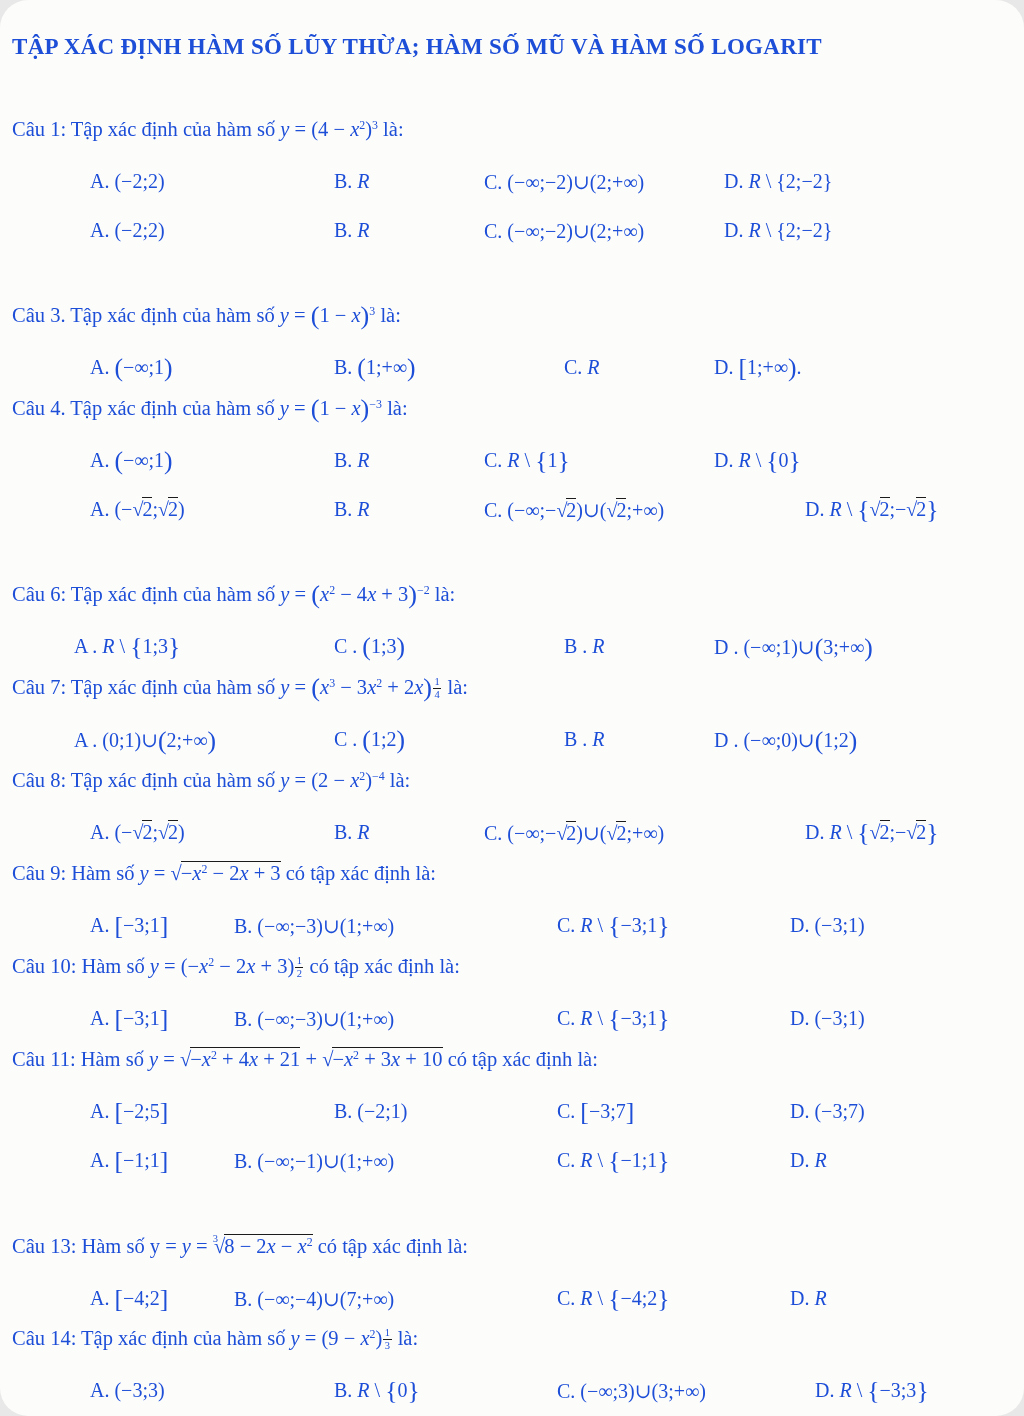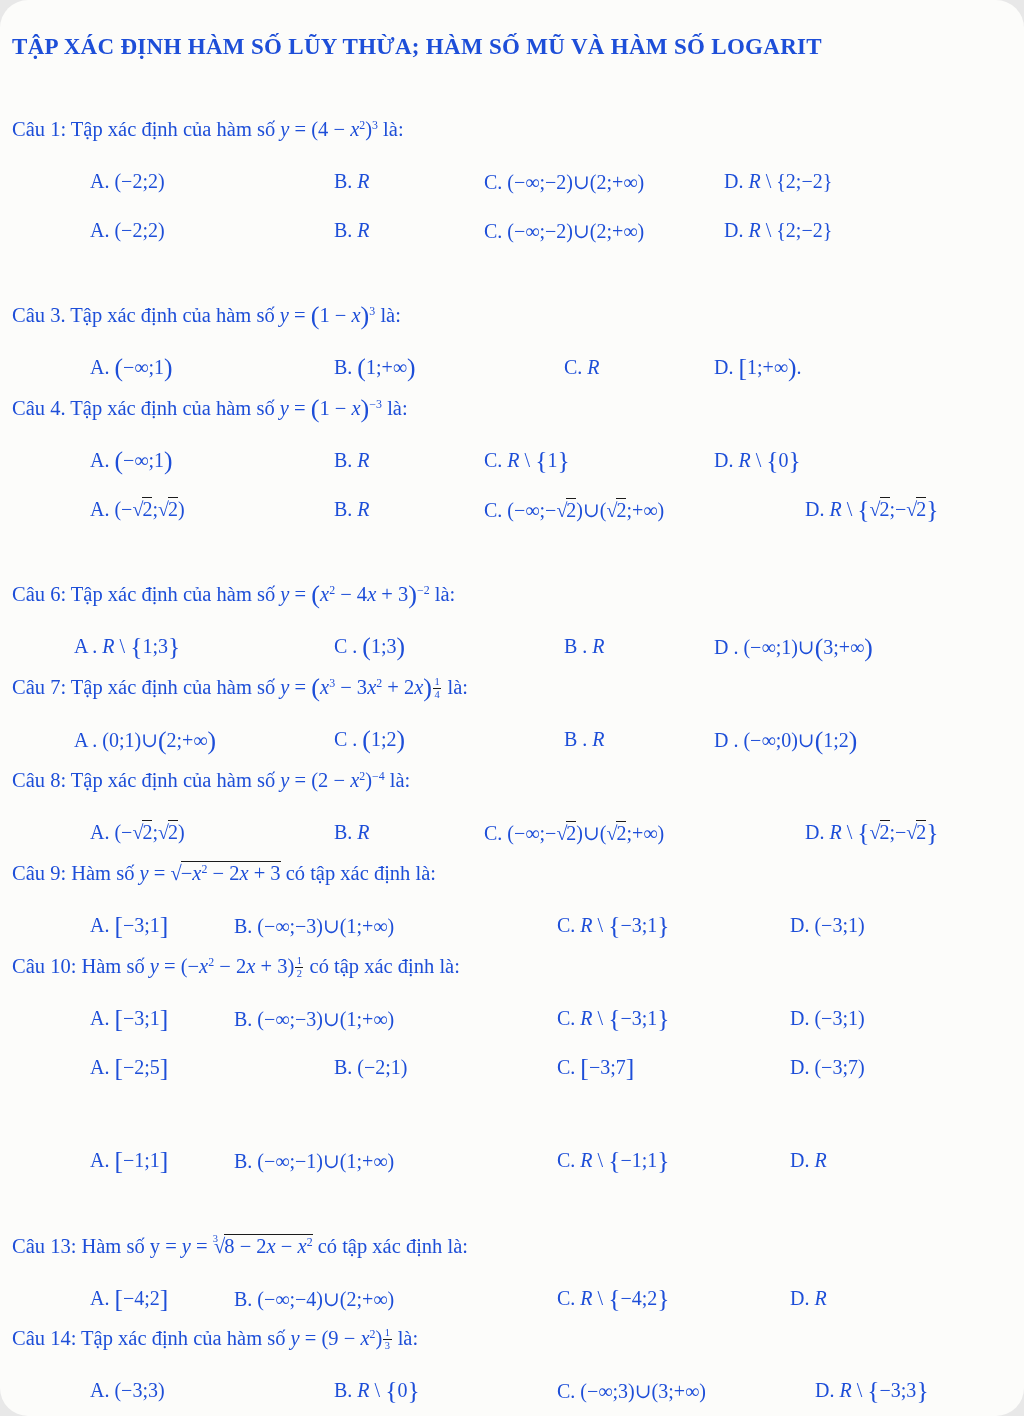--- a/index.html
+++ b/index.html
@@ -141,20 +141,21 @@
         </span>  có tập xác định là:</div>
     <div class="opts l9">
       <span class="opt o1">A. <span class="bp">[</span>−3;1<span class="bp">]</span></span>
       <span class="opt o2">B. (−∞;−3)∪(1;+∞)</span>
       <span class="opt o3">C. <i>R</i> \ <span class="bp">{</span>−3;1<span class="bp">}</span></span>
       <span class="opt o4">D. (−3;1)</span>
     </div>
   </div>
 
   <div class="q">
+    <div class="q-prompt">Câu 11:  Hàm số  <i>y</i> = <span class="sq">√</span><span class="ov">−<i>x</i><sup>2</sup> + 4<i>x</i> + 21</span> + <span class="sq">√</span><span class="ov">−<i>x</i><sup>2</sup> + 3<i>x</i> + 10</span>  có tập xác định là:</div>
     <div class="opts l11">
       <span class="opt o1">A. <span class="bp">[</span>−2;5<span class="bp">]</span></span>
       <span class="opt o2">B. (−2;1)</span>
       <span class="opt o3">C. <span class="bp">[</span>−3;7<span class="bp">]</span></span>
       <span class="opt o4">D. (−3;7)</span>
     </div>
   </div>
 
   <div class="q">
     <div class="opts l9">
@@ -162,21 +163,21 @@
       <span class="opt o2">B. (−∞;−1)∪(1;+∞)</span>
       <span class="opt o3">C. <i>R</i> \ <span class="bp">{</span>−1;1<span class="bp">}</span></span>
       <span class="opt o4">D. <i>R</i></span>
     </div>
   </div>
 
   <div class="q">
     <div class="q-prompt">Câu 13:  Hàm số y =  <i>y</i> = <span class="ridx">3</span><span class="sq">√</span><span class="ov">8 − 2<i>x</i> − <i>x</i><sup>2</sup></span>  có tập xác định là:</div>
     <div class="opts l9">
       <span class="opt o1">A. <span class="bp">[</span>−4;2<span class="bp">]</span></span>
-      <span class="opt o2">B. (−∞;−4)∪(2;+∞)</span>
+      <span class="opt o2">B. (−∞;−4)∪(7;+∞)</span>
       <span class="opt o3">C. <i>R</i> \ <span class="bp">{</span>−4;2<span class="bp">}</span></span>
       <span class="opt o4">D. <i>R</i></span>
     </div>
   </div>
 
   <div class="q">
     <div class="q-prompt">Câu 14: Tập xác định của hàm số  <i>y</i> = (9 − <i>x</i><sup>2</sup>)<span class="sfrac">
           <span class="fn">1</span>
           <span class="fd">3</span>
         </span>  là:</div>

